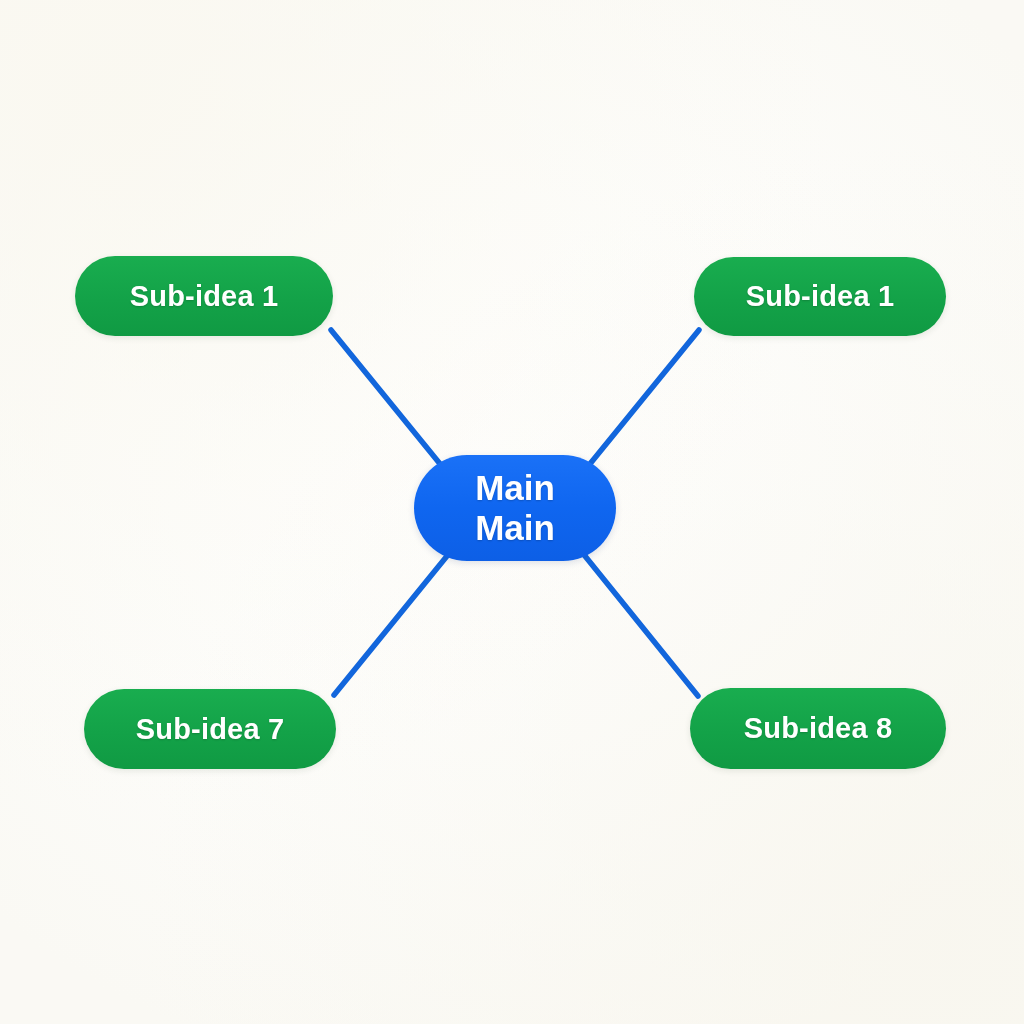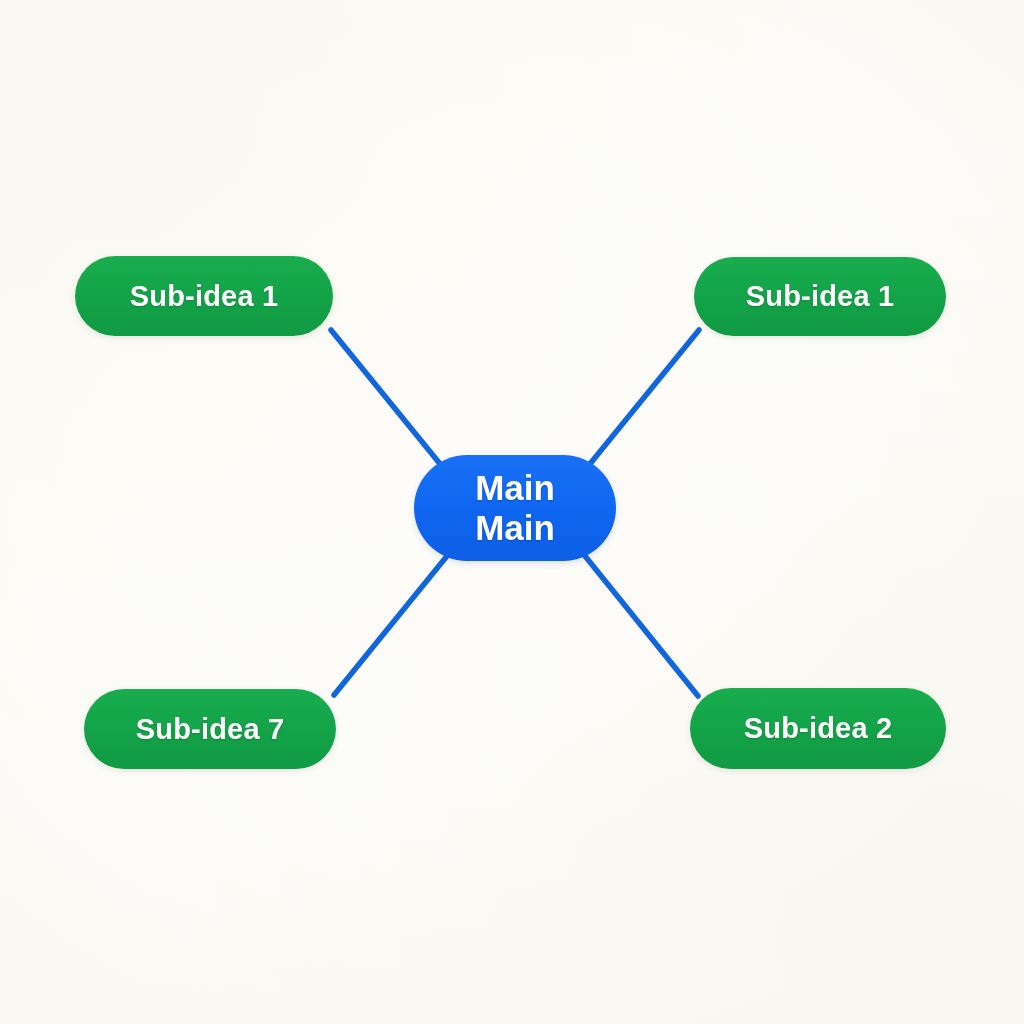--- a/index.html
+++ b/index.html
@@ -103,21 +103,21 @@
 
   <div id="node-top-right" class="node node-sub">
     <span>Sub-idea 1</span>
   </div>
 
   <div id="node-bottom-left" class="node node-sub">
     <span>Sub-idea 7</span>
   </div>
 
   <div id="node-bottom-right" class="node node-sub">
-    <span>Sub-idea 2</span>
+    <span>Sub-idea 8</span>
   </div>
 
   <div id="node-main" class="node node-main">
     <span class="main-line">Main</span>
     <span class="main-line">Main</span>
   </div>
 
 </div>
 
 </body></html>

